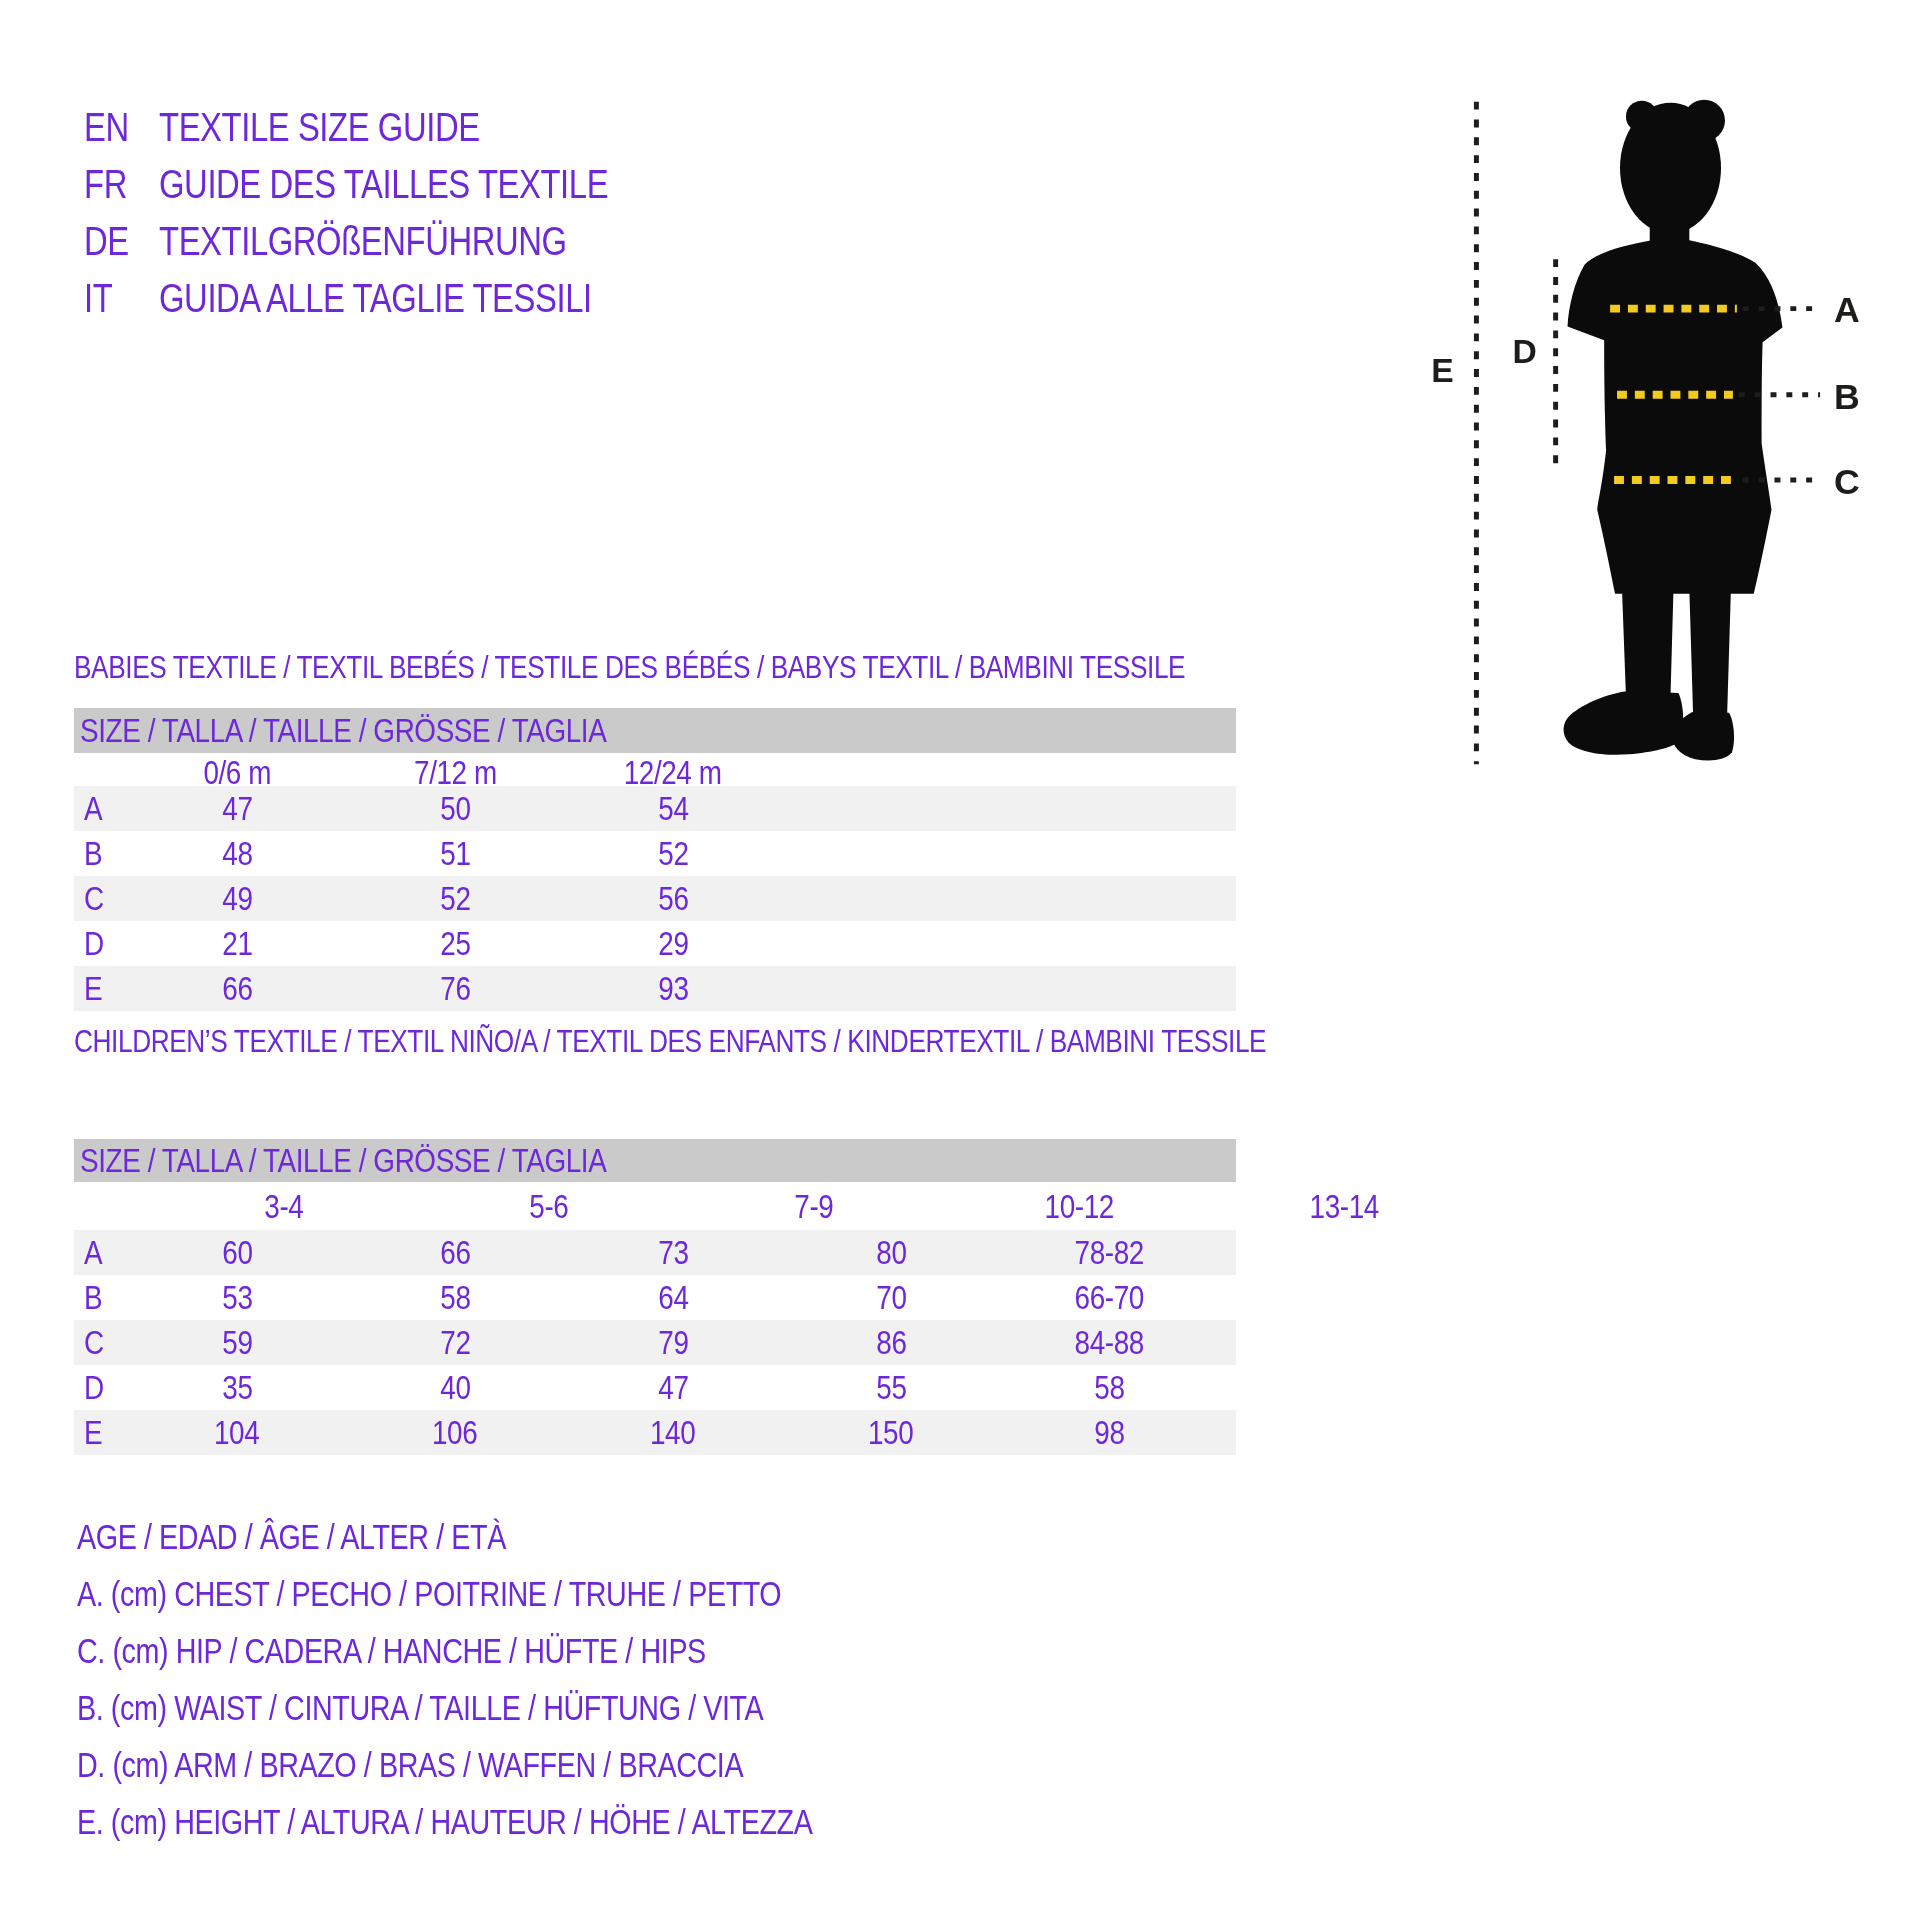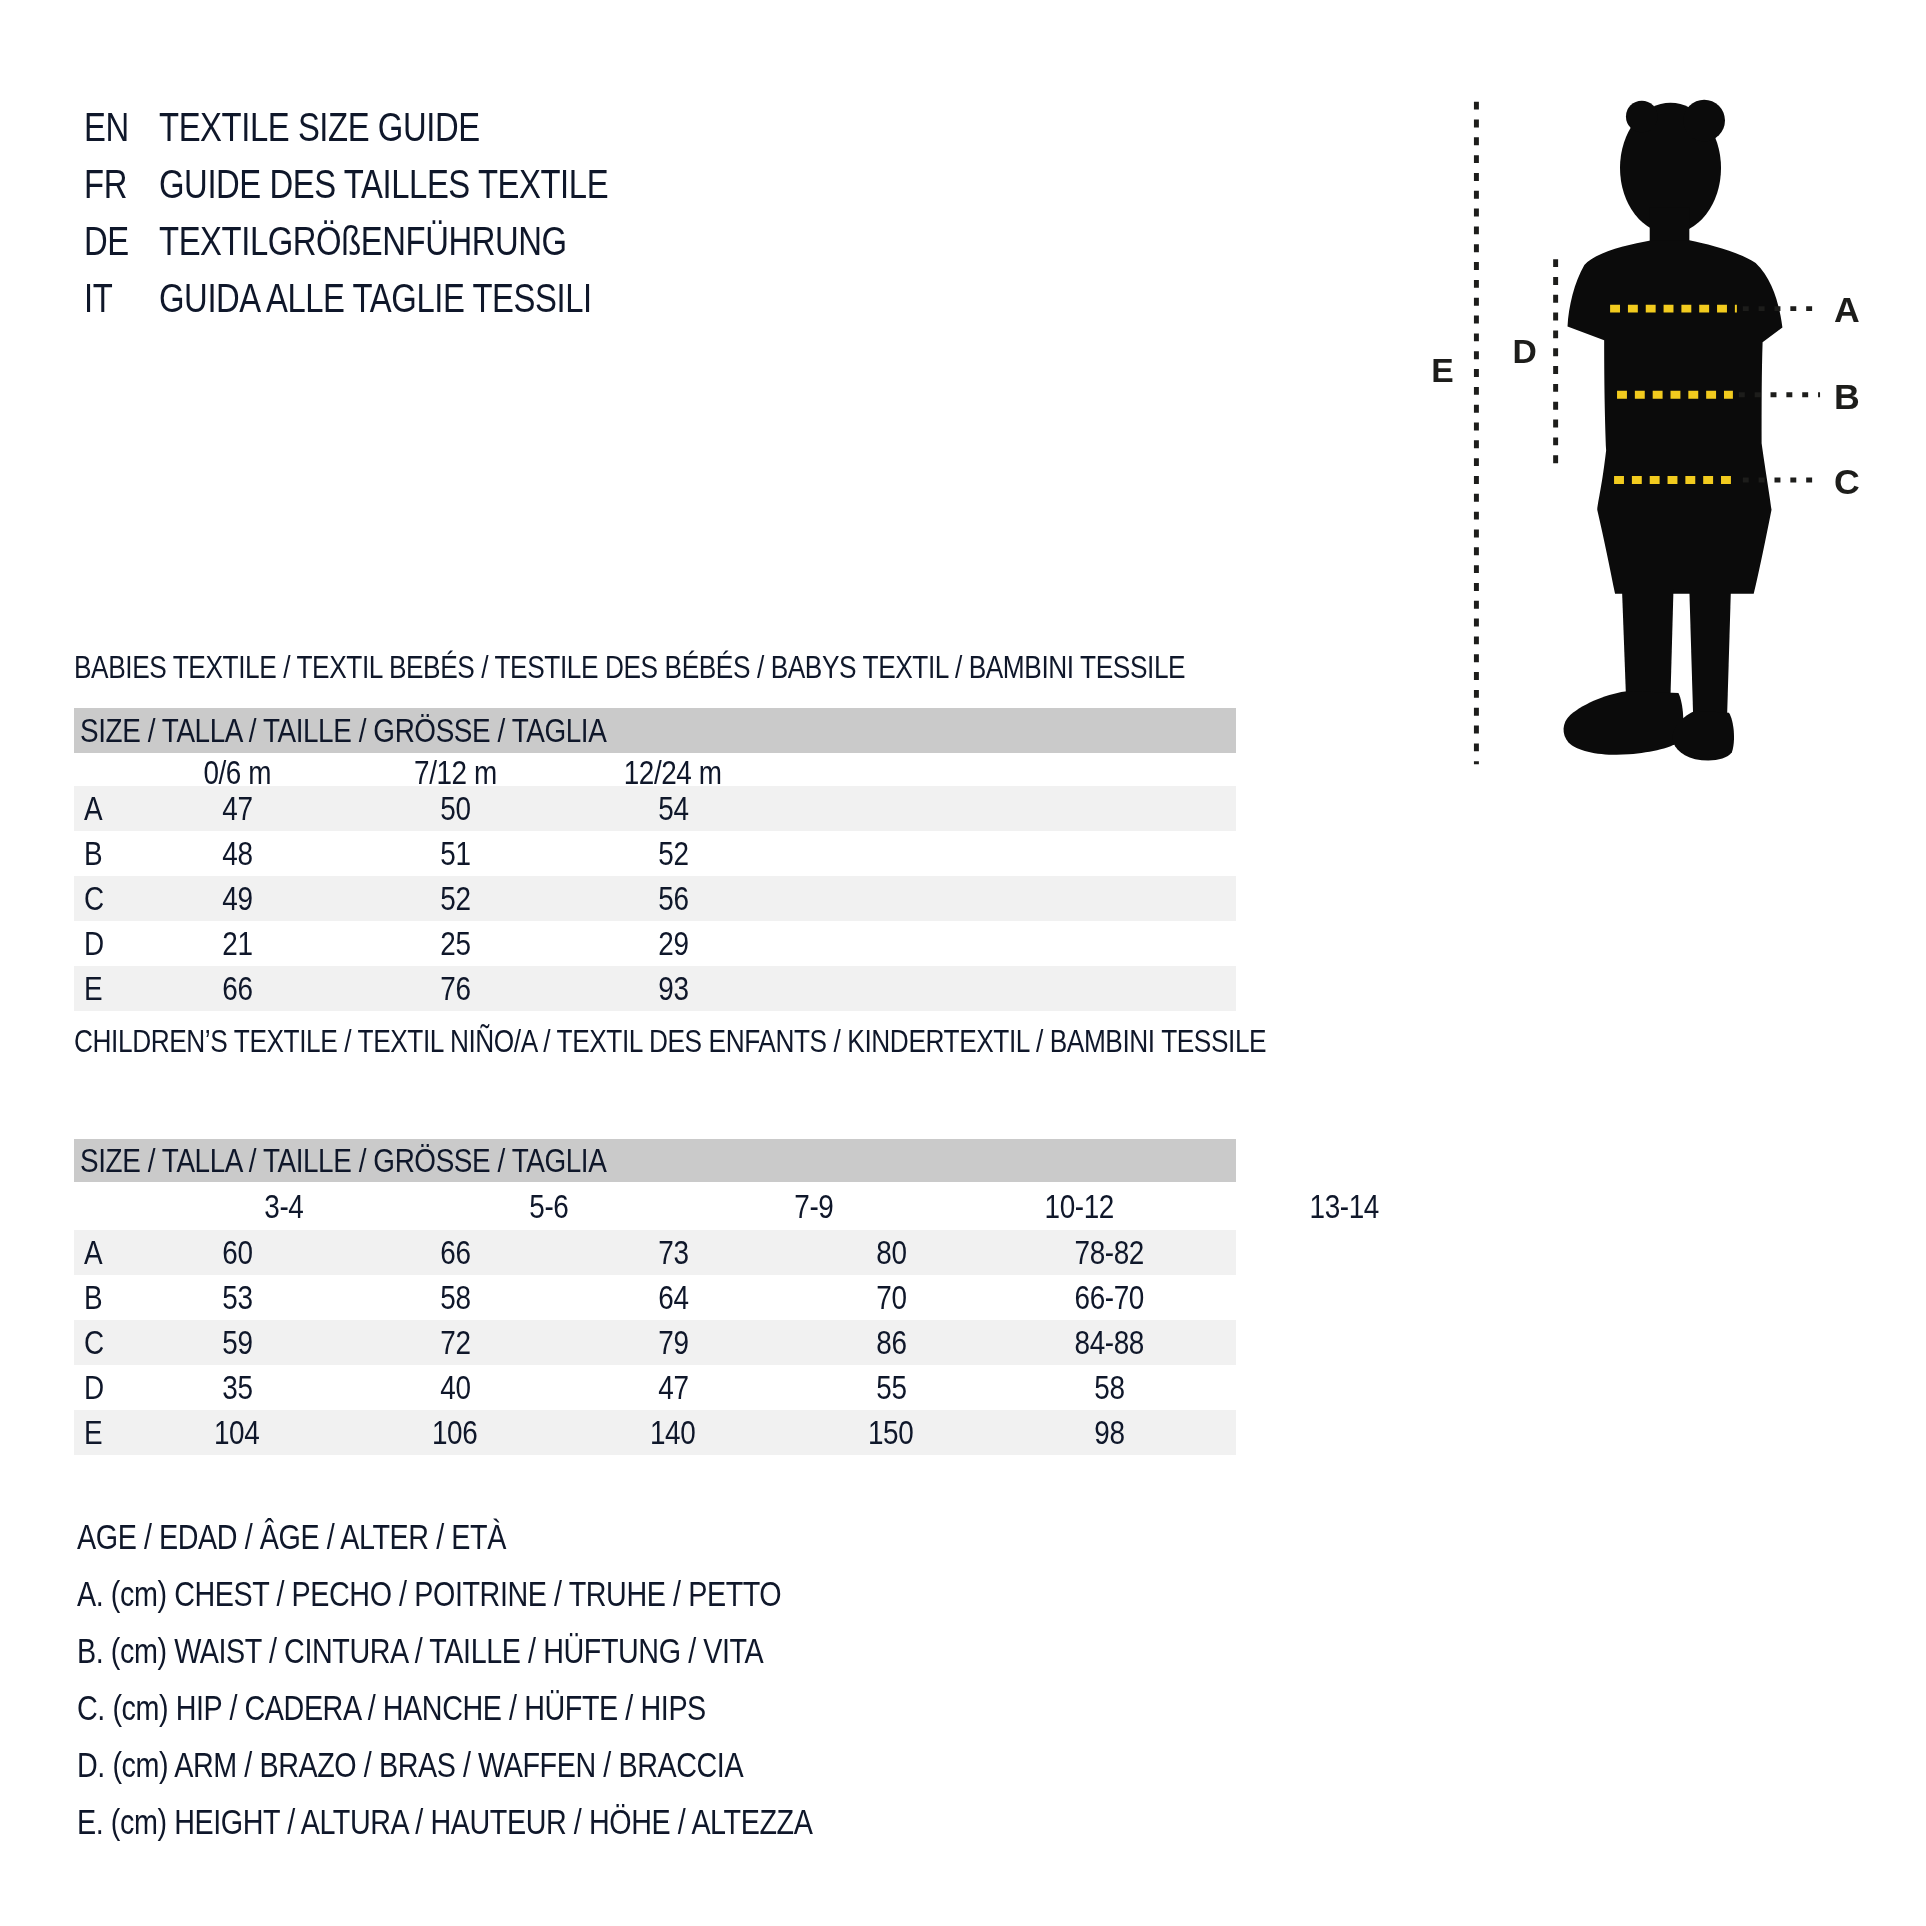--- a/index.html
+++ b/index.html
@@ -1,18 +1,18 @@
 <!DOCTYPE html>
 <html><head>
 <meta charset="utf-8">
 <style>
   html,body{margin:0;padding:0;background:#fff;}
   .page{
     position:relative;width:1927px;height:1927px;background:#fff;overflow:hidden;
-    font-family:"Liberation Sans",sans-serif;color:#0f172a;border-radius:11px;
+    font-family:"Liberation Sans",sans-serif;color:#6d28d9;border-radius:11px;
   }
   
   .ct{display:inline-block;transform:scaleX(0.82);transform-origin:0 50%;white-space:nowrap;letter-spacing:-0.5px;}
   .ctc{display:inline-block;transform:scaleX(0.82);transform-origin:50% 50%;white-space:nowrap;letter-spacing:-0.5px;}
 
   
   .langs{position:absolute;left:84px;top:99px;}
   .lang-row{display:flex;height:57px;align-items:center;font-size:40px;}
   .lang-code{width:75px;flex:0 0 75px;}
 
@@ -235,26 +235,26 @@
   </div>
 
   <section class="legend">
     <div class="legend-line">
         <span class="ct">AGE / EDAD / ÂGE / ALTER / ETÀ</span>
       </div>
     <div class="legend-line">
         <span class="ct">A. (cm) CHEST / PECHO / POITRINE / TRUHE / PETTO</span>
       </div>
     <div class="legend-line">
+        <span class="ct">C. (cm) HIP / CADERA / HANCHE / HÜFTE / HIPS</span>
+      </div>
+    <div class="legend-line">
         <span class="ct">B. (cm) WAIST / CINTURA / TAILLE / HÜFTUNG / VITA</span>
       </div>
     <div class="legend-line">
-        <span class="ct">C. (cm) HIP / CADERA / HANCHE / HÜFTE / HIPS</span>
-      </div>
-    <div class="legend-line">
         <span class="ct">D. (cm) ARM / BRAZO / BRAS / WAFFEN / BRACCIA</span>
       </div>
     <div class="legend-line">
         <span class="ct">E. (cm) HEIGHT / ALTURA / HAUTEUR / HÖHE / ALTEZZA</span>
       </div>
   </section>
 
 </div>
 
 

